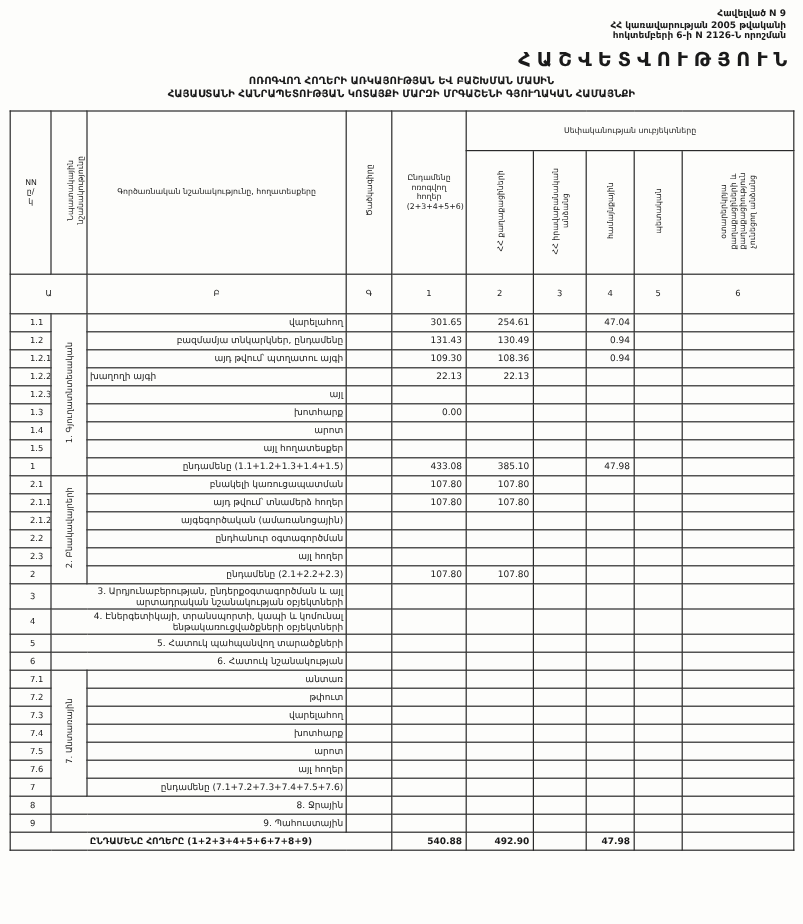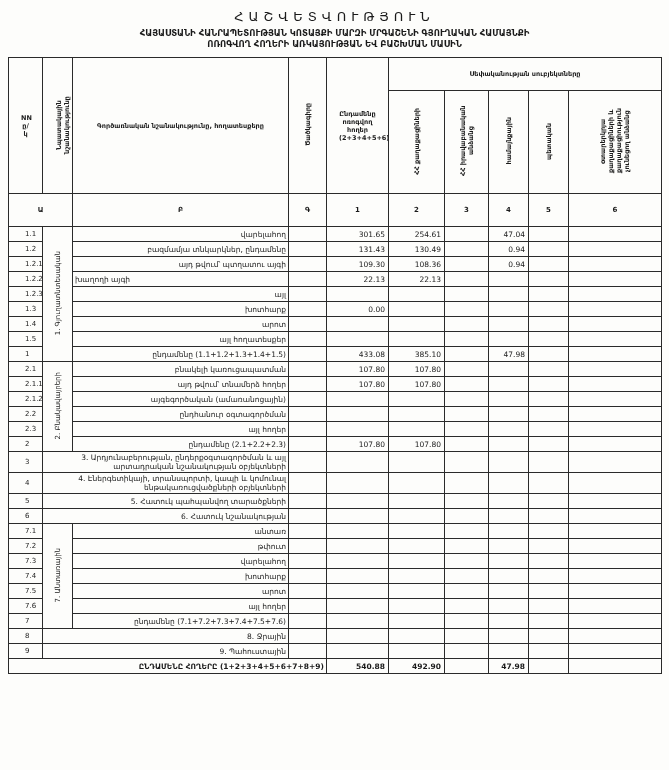--- a/index.html
+++ b/index.html
@@ -8,27 +8,27 @@
     width: 669px; height: 770px;
     font-family: "DejaVu Sans", sans-serif;
     color: #1a1a1a;
     background: #fdfdfb;
     overflow: hidden;
   }
   .page { padding: 4px 8px 0 8px; }
 
   .appendix { text-align: right; font-size: 7.5px; line-height: 9.5px; font-weight: 700; padding: 2px 6px 0 0; }
 
-  .title { text-align: center; font-size: 13px; font-weight: 400; letter-spacing: 5px; margin-top: 5px; }
+  .title { text-align: right; font-size: 16px; font-weight: 700; letter-spacing: 5px; margin-top: 5px; }
   .subtitle { text-align: center; font-size: 8.5px; font-weight: 700; line-height: 11px; margin-top: 4px; }
 
   table { border-collapse: collapse; table-layout: fixed; width: 653px; margin-top: 7px; }
   th, td { border: 1px solid #2a2a2a; overflow: hidden; }
 
-  thead th { font-size: 6.5px; font-weight: 700; text-align: center; vertical-align: middle; padding: 12px; line-height: 8px; }
+  thead th { font-size: 6.5px; font-weight: 400; text-align: center; vertical-align: middle; padding: 12px; line-height: 8px; }
   thead tr.h-top th.h-own { height: 24px; }
   thead tr.h-mid th { height: 102px; vertical-align: middle; }
   thead tr.h-idx th { height: 13px; font-size: 7px; }
 
   .vtext {
     writing-mode: vertical-rl;
     transform: rotate(180deg);
     display: inline-block;
     max-height: 98px;
     line-height: 8px;
@@ -36,37 +36,42 @@
   }
 
   tbody td { font-size: 7.5px; padding: 1px 2px; height: 15px; vertical-align: middle; }
   td.num { text-align: center; font-size: 7px; padding: 1px 16px; }
   td.label { text-align: right; line-height: 9px; }
   td.label.al-center { text-align: left; }
   td.val { text-align: right; padding-right: 3px; }
   td.group { text-align: center; vertical-align: middle; padding: 0; }
   td.group .vtext { font-size: 7px; max-height: 130px; line-height: 8px; }
   tr.grand td { font-weight: 700; }
-  td.grand-label { text-align: right; font-size: 7.5px; }
+  td.grand-label { text-align: center; font-size: 7.5px; }
 
   .footer { display: flex; justify-content: space-between; align-items: flex-end; margin-top: 18px; padding: 0 48px 0 2px; }
   .footer-left { font-size: 8.5px; font-weight: 700; line-height: 11.5px; }
   .footer-right { font-size: 9px; font-weight: 700; }
 </style>
 </head>
 <body>
 
 <div class="page">
 
+  <div class="appendix">
+    <div>Հավելված N 9</div>
+    <div>ՀՀ կառավարության 2005 թվականի</div>
+    <div>հոկտեմբերի 6-ի N 2126-Ն որոշման</div>
+  </div>
 
   <div class="title">ՀԱՇՎԵՏՎՈՒԹՅՈՒՆ</div>
 
   <div class="subtitle">
+    <div>ՈՌՈԳՎՈՂ ՀՈՂԵՐԻ ԱՌԿԱՅՈՒԹՅԱՆ ԵՎ ԲԱՇԽՄԱՆ ՄԱՍԻՆ</div>
     <div>ՀԱՅԱՍՏԱՆԻ ՀԱՆՐԱՊԵՏՈՒԹՅԱՆ ԿՈՏԱՅՔԻ ՄԱՐԶԻ ՄՐԳԱՇԵՆԻ ԳՅՈՒՂԱԿԱՆ ՀԱՄԱՅՆՔԻ</div>
-    <div>ՈՌՈԳՎՈՂ ՀՈՂԵՐԻ ԱՌԿԱՅՈՒԹՅԱՆ ԵՎ ԲԱՇԽՄԱՆ ՄԱՍԻՆ</div>
   </div>
 
   <table>
     <colgroup>
       <col style="width:34px">
         <col style="width:30px">
         <col style="width:216px">
         <col style="width:38px">
         <col style="width:62px">
         <col style="width:56px">

